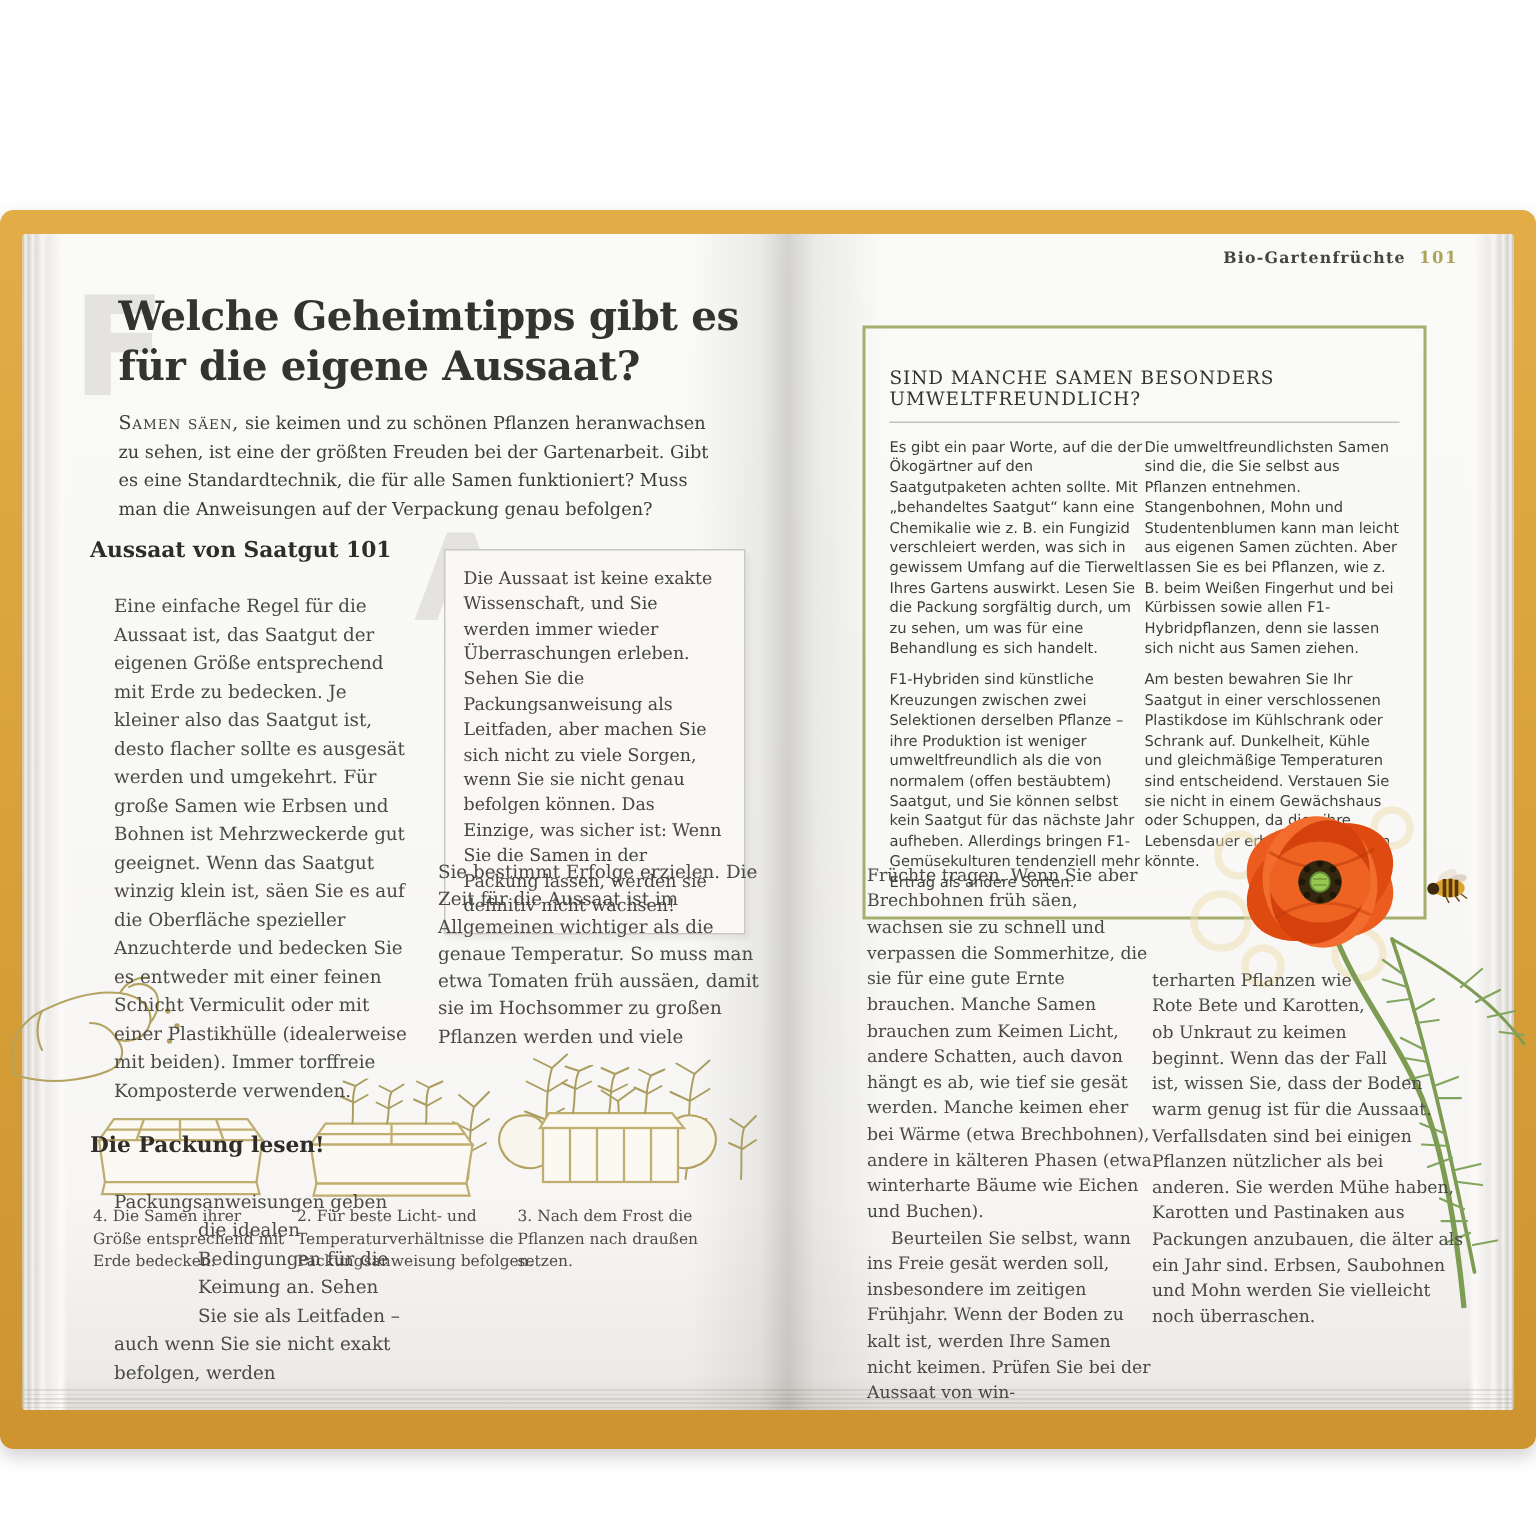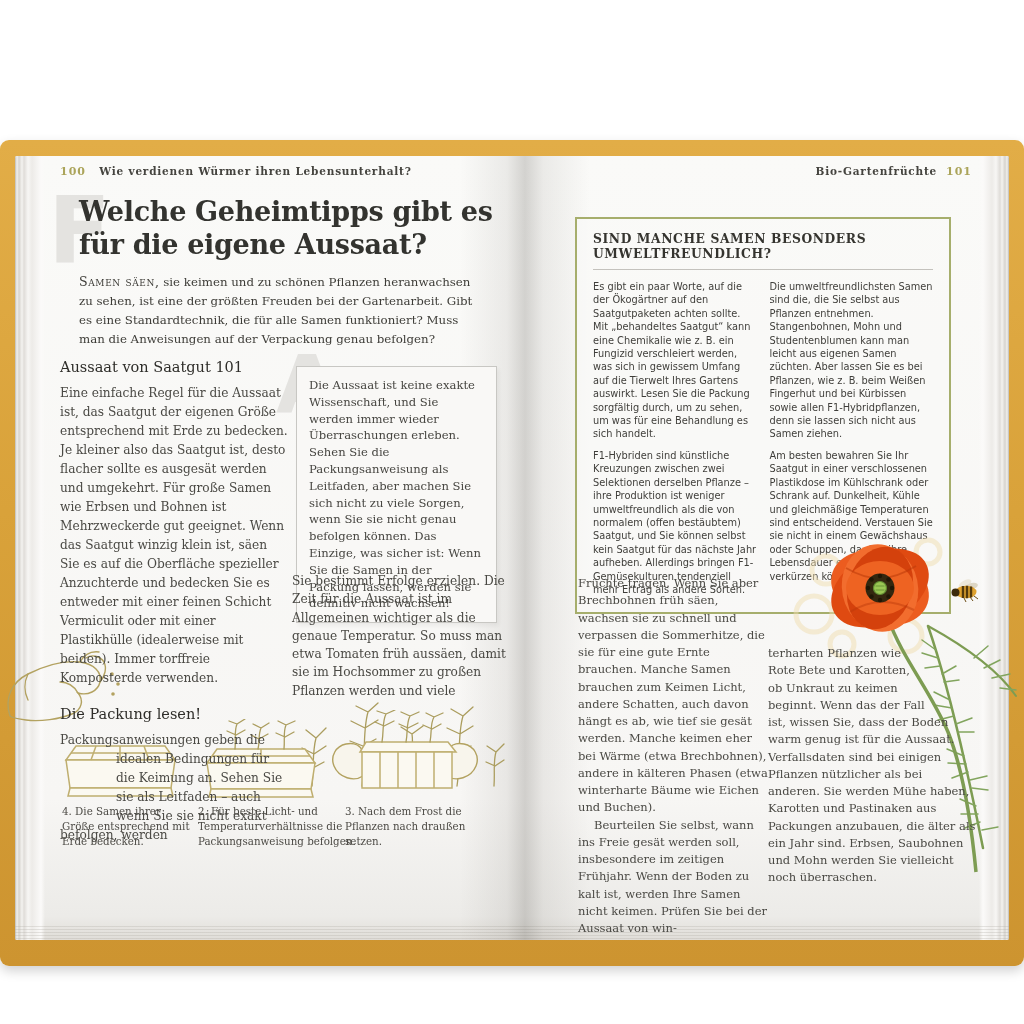--- a/index.html
+++ b/index.html
@@ -28,22 +28,22 @@
   .dropcap{position:absolute;font-family:"DejaVu Sans",sans-serif;font-weight:bold;color:#e4e3e0;line-height:1;z-index:3;}
   .dropcap-f{left:48px;top:46px;font-size:92px;}
   .dropcap-a{left:276px;top:206px;font-size:80px;}
 
   .title{position:absolute;left:79px;top:56px;width:448px;font-size:27px;line-height:1.22;font-weight:bold;
          letter-spacing:-.3px;color:#33332f;z-index:4;}
   .intro{position:absolute;left:79px;top:132px;width:402px;font-size:11.8px;line-height:1.6;font-weight:normal;color:#3d3c37;z-index:4;}
   .sc{font-variant:small-caps;letter-spacing:.6px;font-size:12.6px;}
 
   .col1{position:absolute;left:60px;top:216px;width:230px;font-size:12.2px;line-height:1.56;color:#4a4944;z-index:4;}
-  .col-h{font-size:14.5px;font-weight:normal;color:#2e2d29;margin:0 0 5px;}
-  .col1 p{margin:0;}
+  .col-h{font-size:14.5px;font-weight:bold;color:#2e2d29;margin:0 0 5px;}
+  .col1 p{margin:16px;}
   .col1 .h2{margin-top:15px;}
   .hand-spacer{float:left;width:56px;height:70px;}
 
   .answer-box{position:absolute;left:296px;top:226px;width:201px;box-sizing:border-box;z-index:4;
     border:1px solid #c8c7c3;background:#f9f8f6;padding:10px 12px;font-size:11.6px;line-height:1.45;color:#464540;
     box-shadow:2px 3px 4px rgba(0,0,0,.05);}
   .col2cont{position:absolute;left:292px;top:432px;width:224px;font-size:12.2px;line-height:1.5;color:#4a4944;z-index:4;}
   .tip{position:absolute;left:292px;top:524px;width:198px;font-family:"DejaVu Sans",sans-serif;
        font-size:10.2px;line-height:1.42;color:#56544e;z-index:4;}
   .tip-icon{display:inline-block;width:11px;height:11px;background:#7fa845;border-radius:2px;margin-right:4px;vertical-align:-1px;}
@@ -55,23 +55,23 @@
   .tray2{left:200px;top:579px;width:122px;height:85px;}
   .tray3{left:330px;top:570px;width:150px;height:95px;}
 
   .cap{position:absolute;top:664px;font-size:10.3px;line-height:1.45;color:#4c4a45;z-index:4;}
   .cap1{left:62px;width:130px;}
   .cap2{left:198px;width:164px;}
   .cap3{left:345px;width:130px;}
 
   .green-box{position:absolute;left:575px;top:77px;width:376px;box-sizing:border-box;z-index:2;
     border:2px solid #a6ae6c;background:rgba(250,250,248,.55);padding:12px 16px 8px;}
-  .gb-title{font-size:12.3px;font-weight:bold;letter-spacing:.6px;color:#35342f;margin:0 0 8px;}
+  .gb-title{font-size:12.3px;font-weight:normal;letter-spacing:.6px;color:#35342f;margin:14px 0 8px;}
   .gb-rule{border:none;border-top:1px solid #c4c2bd;margin:0 0 10px;}
-  .gb-cols{display:flex;gap:13px;font-family:"DejaVu Sans",sans-serif;font-size:9.8px;line-height:1.37;color:#3f3e3a;}
+  .gb-cols{display:flex;font-family:"DejaVu Sans",sans-serif;font-size:9.8px;line-height:1.37;color:#3f3e3a;}
   .gb-col{width:50%;}
   .gb-col p{margin:0 0 8px;}
 
   .body-col1{position:absolute;left:578px;top:435px;width:190px;font-size:11.5px;line-height:1.5;color:#4a4944;z-index:4;}
   .body-col1 p{margin:0;}
   .body-col1 .indent{text-indent:16px;}
   .flower-caption{position:absolute;left:740px;top:424px;width:94px;text-align:right;
     font-size:10.4px;line-height:1.5;color:#45443f;z-index:4;}
   .latin{font-style:italic;}
   .body-col2{position:absolute;left:768px;top:505px;width:208px;font-size:11.5px;line-height:1.5;color:#4a4944;z-index:4;}
@@ -84,24 +84,20 @@
 
 <div class="canvas">
   <div class="book">
     <div class="pages">
       <div class="edge-left"></div>
       <div class="edge-right"></div>
       <div class="edge-bottom"></div>
       <div class="spine"></div>
     </div>
 
-    <div class="hdr hdr-left">
-      <span class="pagenum">100</span>
-      &nbsp;&nbsp;<span>Wie verdienen Würmer ihren Lebensunterhalt?</span>
-    </div>
 
     <div class="dropcap dropcap-f">F</div>
     <div class="title">Welche Geheimtipps gibt es für die eigene Aussaat?</div>
 
     <div class="intro"><span class="sc">Samen säen,</span><span> sie keimen und zu schönen Pflanzen heranwachsen zu sehen, ist eine der größten Freuden bei der Gartenarbeit. Gibt es eine Standardtechnik, die für alle Samen funktioniert? Muss man die Anweisungen auf der Verpackung genau befolgen?</span></div>
 
     <div class="col1">
       <div class="col-h">Aussaat von Saatgut 101</div>
       <p>Eine einfache Regel für die Aussaat ist, das Saatgut der eigenen Größe entsprechend mit Erde zu bedecken. Je kleiner also das Saatgut ist, desto flacher sollte es ausgesät werden und umgekehrt. Für große Samen wie Erbsen und Bohnen ist Mehrzweckerde gut geeignet. Wenn das Saatgut winzig klein ist, säen Sie es auf die Oberfläche spezieller Anzuchterde und bedecken Sie es entweder mit einer feinen Schicht Vermiculit oder mit einer Plastikhülle (idealerweise mit beiden). Immer torffreie Komposterde verwenden.</p>
       <div class="col-h h2">Die Packung lesen!</div>

